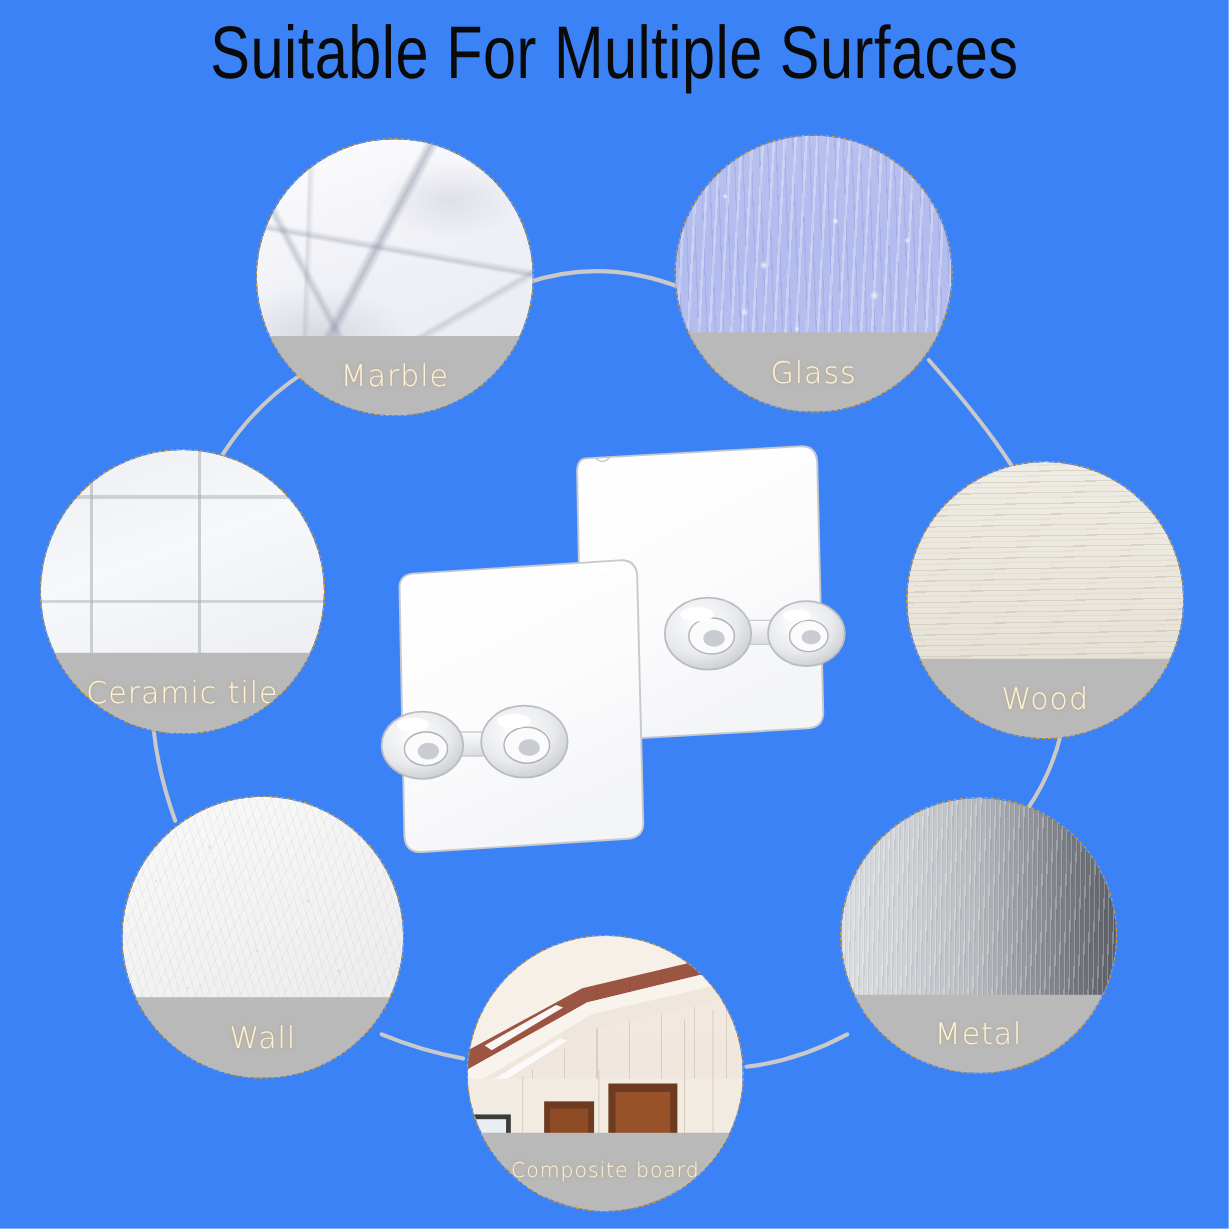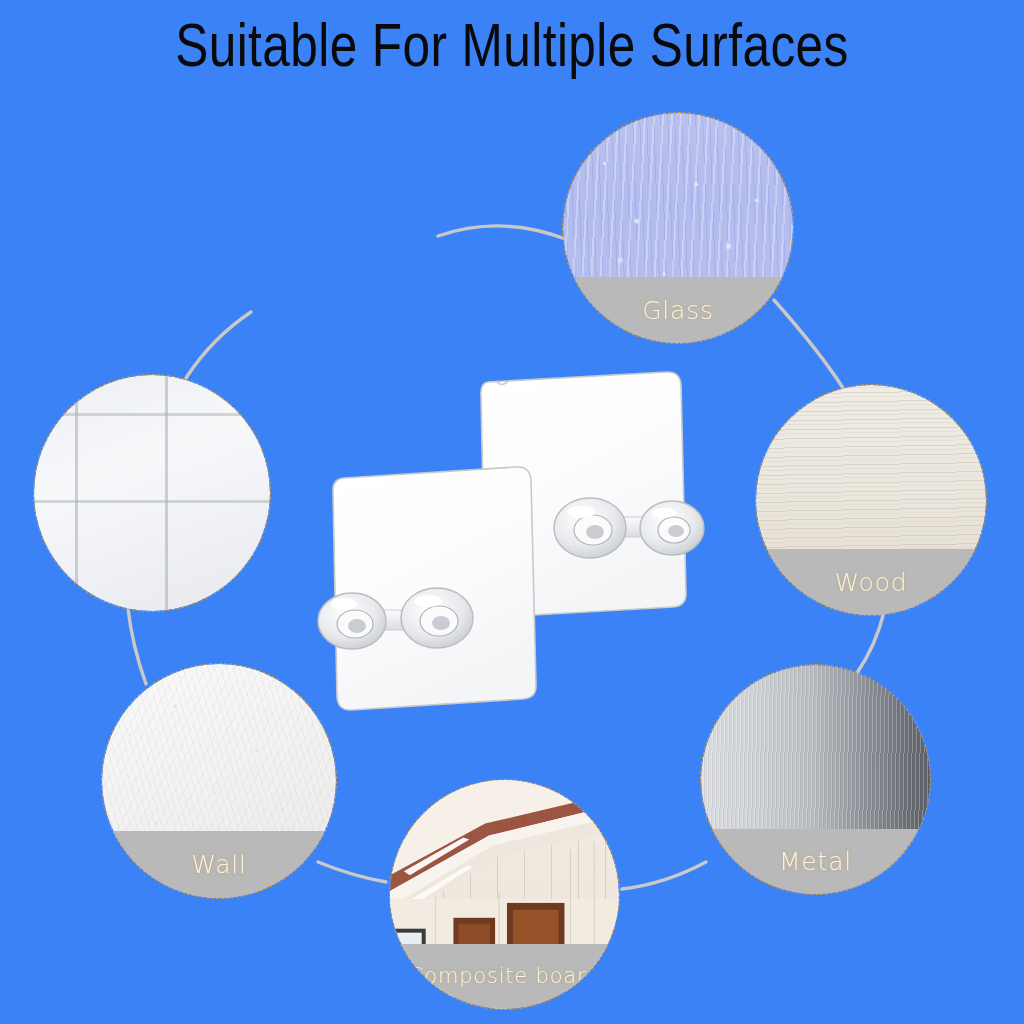--- a/index.html
+++ b/index.html
@@ -76,21 +76,21 @@
   }
   .surface-label {
     font-family: "DejaVu Sans", sans-serif;
     font-size: 25px;
     font-weight: 300;
     color: #fdf3dd;
     letter-spacing: 0.8px;
     text-shadow: 0 0 3px rgba(190,150,60,0.55);
     white-space: nowrap;
   }
-  .surface-label.small { font-size: 21px; }
+  .surface-label.small { font-size: 17px; }
 
   
   .tex-marble {
     background:
       radial-gradient(ellipse 55% 30% at 22% 72%, rgba(160,165,180,0.30), rgba(160,165,180,0) 62%),
       radial-gradient(ellipse 40% 22% at 70% 22%, rgba(150,155,175,0.22), rgba(150,155,175,0) 65%),
       linear-gradient(118deg, rgba(120,125,145,0.0) 40%, rgba(120,125,145,0.42) 42%, rgba(120,125,145,0.0) 44%),
       linear-gradient(62deg,  rgba(120,125,145,0.0) 28%, rgba(120,125,145,0.33) 29.4%, rgba(120,125,145,0.0) 31%),
       linear-gradient(10deg,  rgba(120,125,145,0.0) 57%, rgba(120,125,145,0.30) 58.2%, rgba(120,125,145,0.0) 60%),
       linear-gradient(150deg, rgba(120,125,145,0.0) 66%, rgba(120,125,145,0.26) 67.2%, rgba(120,125,145,0.0) 69%),
@@ -184,30 +184,39 @@
       <path d="M 706 862 Q 665 884 622 889"></path>
 
       <path d="M 386 882 Q 352 876 318 862"></path>
 
       <path d="M 146 684 Q 132 645 128 608"></path>
 
       <path d="M 186 378 Q 212 338 251 312"></path>
     </g>
   </svg>
 
+  <div class="surface-node" style="left:213px; top:115px; width:232px; height:232px;">
+    <div class="surface-texture tex-marble"></div>
+    <div class="surface-label-band">
+      <span class="surface-label">Marble</span>
+    </div>
+  </div>
 
   <div class="surface-node" style="left:562px; top:112px; width:232px; height:232px;">
     <div class="surface-texture tex-glass"></div>
     <div class="surface-label-band">
       <span class="surface-label">Glass</span>
     </div>
   </div>
 
   <div class="surface-node" style="left:33px; top:374px; width:238px; height:238px;">
     <div class="surface-texture tex-ceramic"></div>
+    <div class="surface-label-band">
+      <span class="surface-label">Ceramic tile</span>
+    </div>
   </div>
 
   <div class="surface-node" style="left:755px; top:384px; width:232px; height:232px;text-decoration:underline;">
     <div class="surface-texture tex-wood"></div>
     <div class="surface-label-band">
       <span class="surface-label">Wood</span>
     </div>
   </div>
 
   <div class="surface-node" style="left:101px; top:663px; width:236px; height:236px;">

